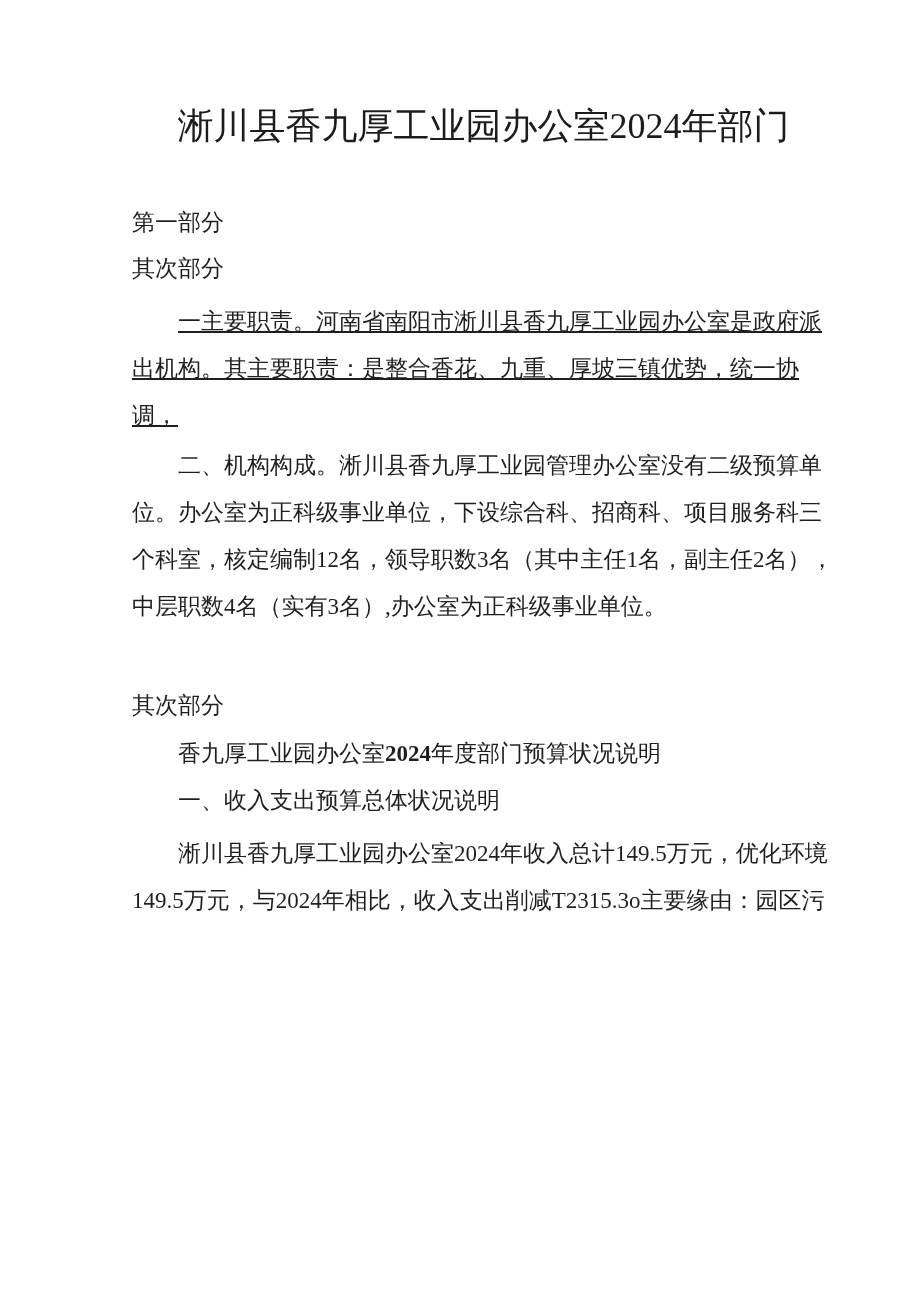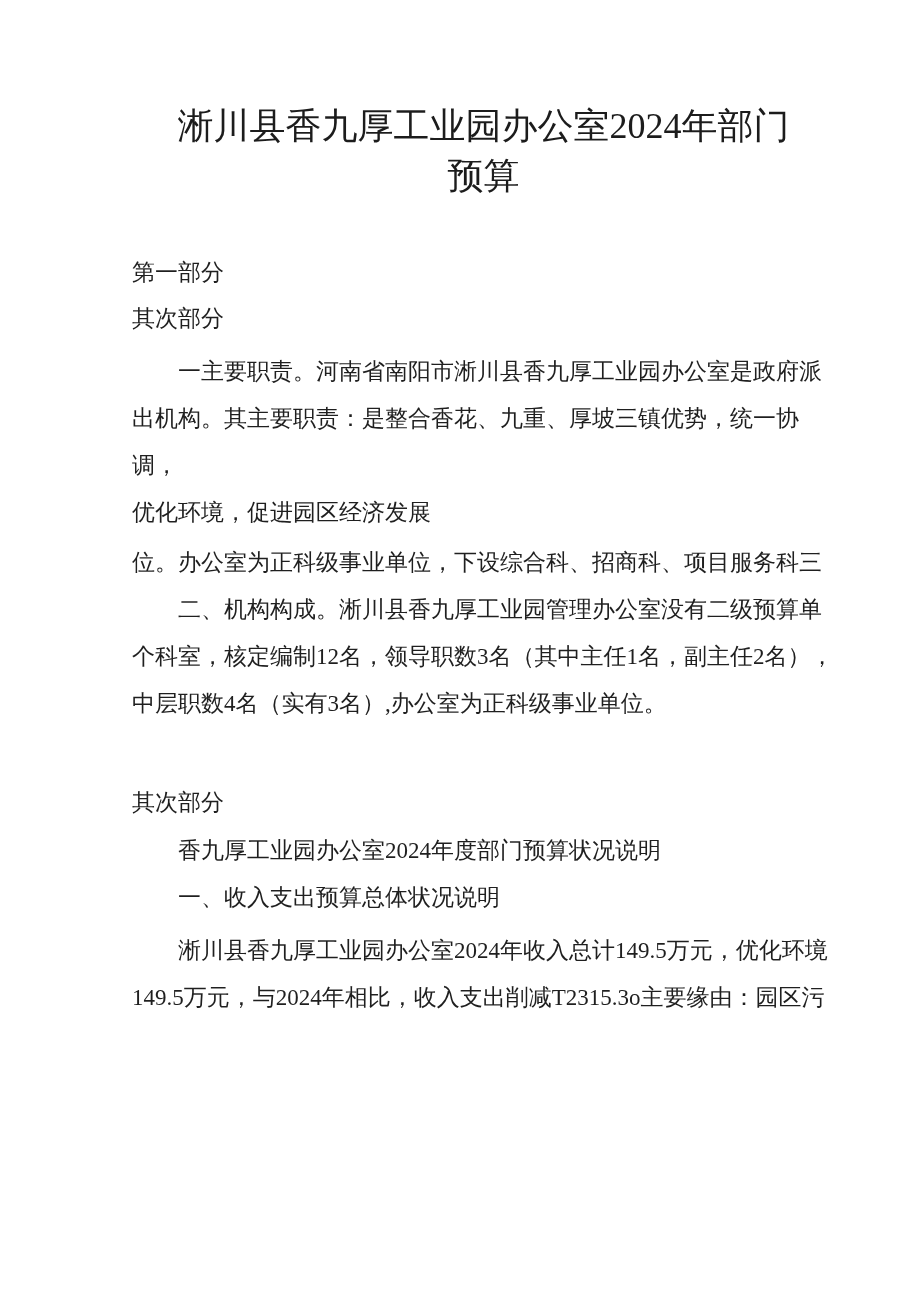--- a/index.html
+++ b/index.html
@@ -35,60 +35,58 @@
     line-height: 46px;
     text-align: left;
   }
   .para {
     line-height: 47px;
   }
   .para .line.indent,
   .indent-line {
     text-indent: 2em;
   }
-  .p1 { margin-top: 6px; }
+  .p1 { margin-top: 6px; text-decoration: underline; }
   .p2 { margin-top: 3px; }
   .single-center {
     margin-top: 53px;
     line-height: 46px;
   }
   .sub-heading {
     margin-top: 1px;
     line-height: 47px;
   }
   .section-heading {
     line-height: 47px;
   }
   .p3 { margin-top: 6px; }
-  .bold { font-weight: normal; }
+  .bold { font-weight: bold; }
 </style>
 </head>
 <body>
 
 <div class="page">
 
   <h1 class="title">
     <div>淅川县香九厚工业园办公室2024年部门</div>
-    <div>预算</div>
   </h1>
 
   <div class="center-heading">
     <div>第一部分</div>
     <div>其次部分</div>
   </div>
 
   <div class="para p1">
     <div class="line indent">一主要职责。河南省南阳市淅川县香九厚工业园办公室是政府派</div>
     <div class="line">出机构。其主要职责：是整合香花、九重、厚坡三镇优势，统一协调，</div>
-    <div class="line">优化环境，促进园区经济发展</div>
   </div>
 
   <div class="para p2">
+    <div class="line indent">二、机构构成。淅川县香九厚工业园管理办公室没有二级预算单</div>
     <div class="line">位。办公室为正科级事业单位，下设综合科、招商科、项目服务科三</div>
-    <div class="line indent">二、机构构成。淅川县香九厚工业园管理办公室没有二级预算单</div>
     <div class="line">个科室，核定编制12名，领导职数3名（其中主任1名，副主任2名），</div>
     <div class="line">中层职数4名（实有3名）,办公室为正科级事业单位。</div>
   </div>
 
   <div class="single-center">其次部分</div>
 
   <div class="sub-heading indent-line">
     <span>香九厚工业园办公室</span><span class="bold">2024</span><span>年度部门预算状况说明</span>
   </div>
 

